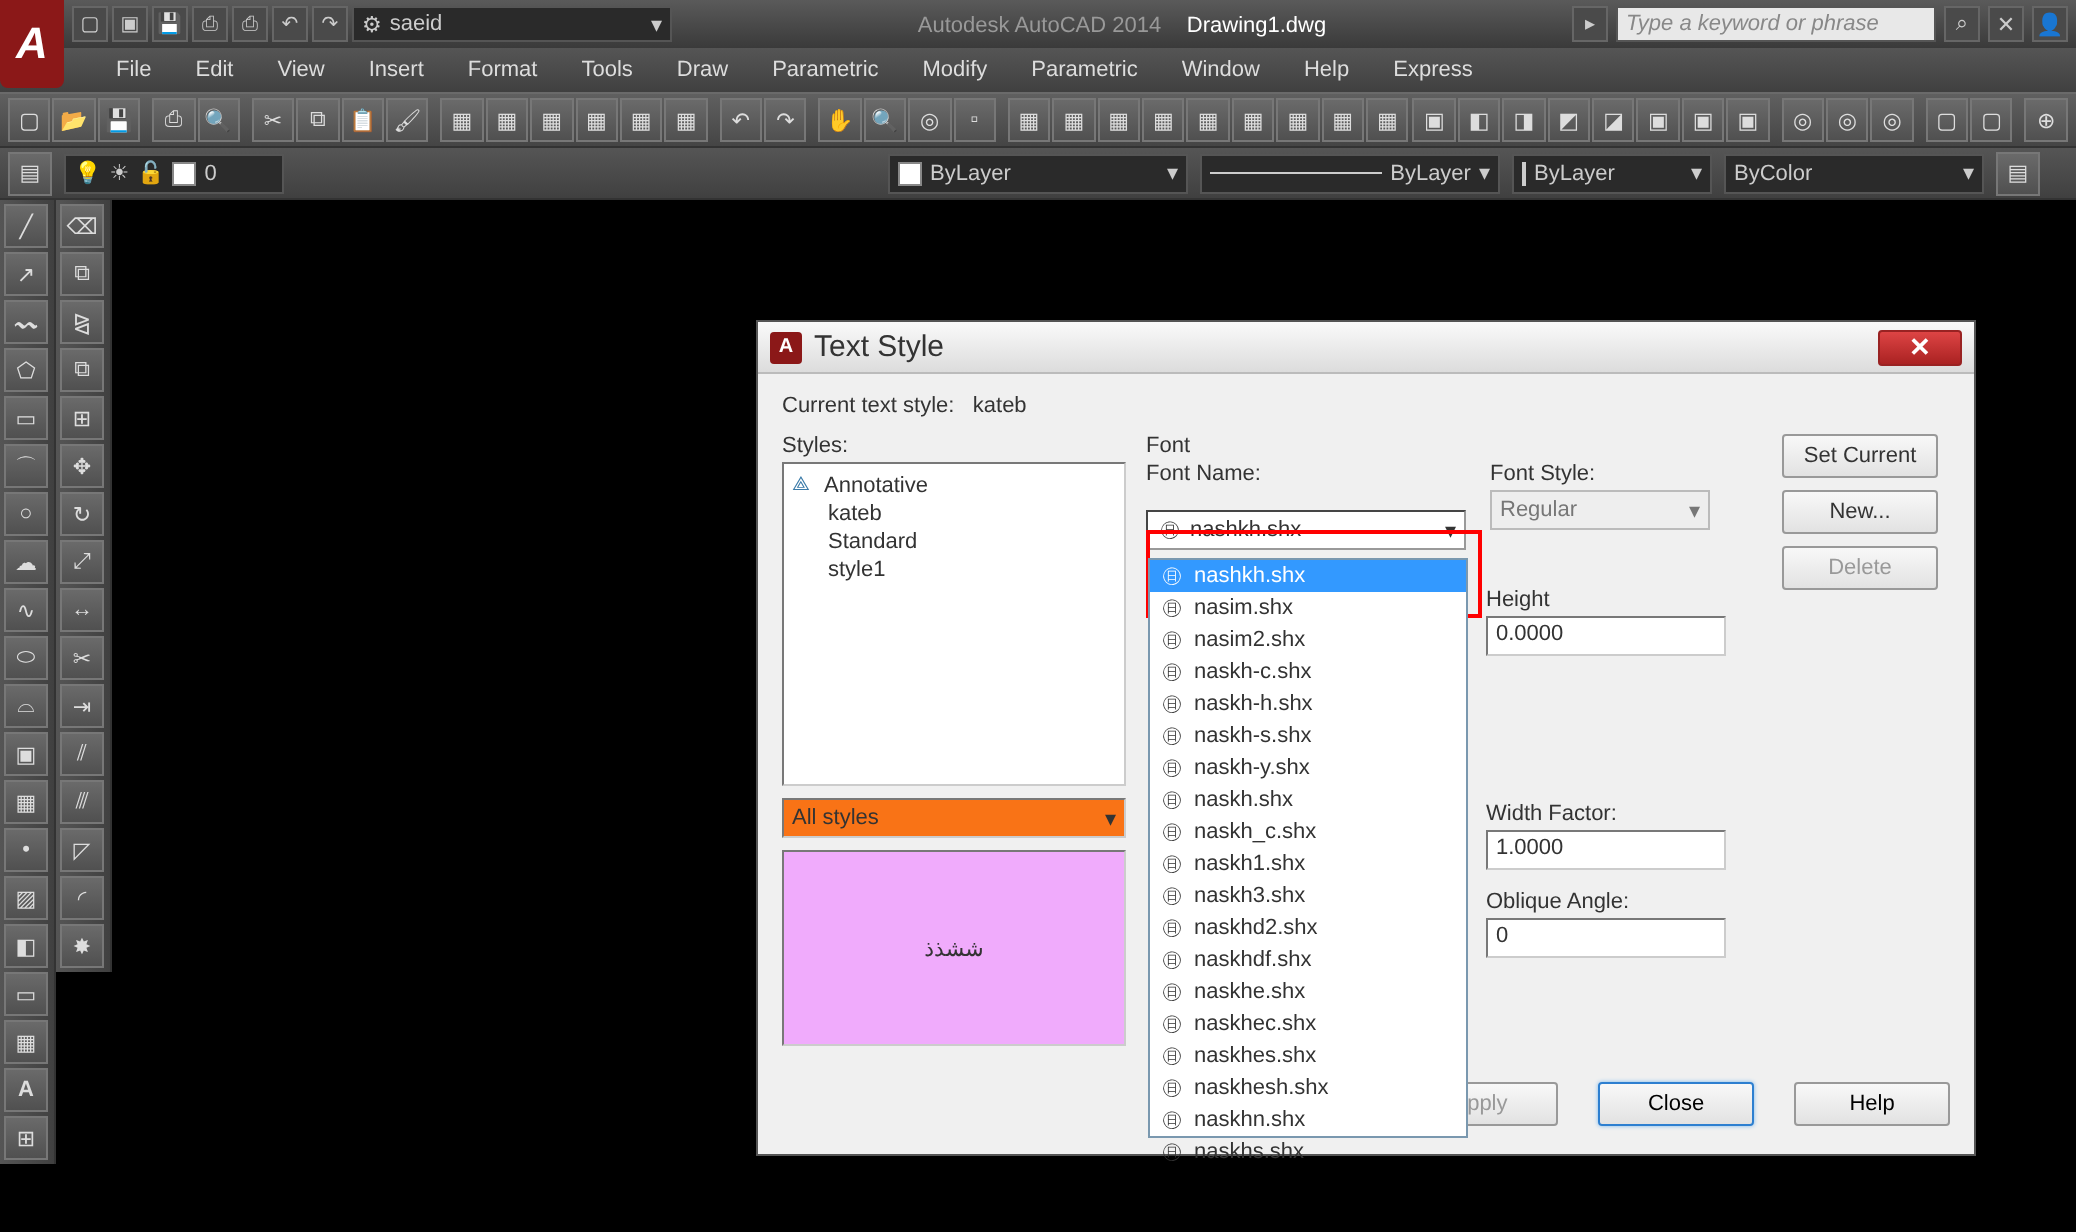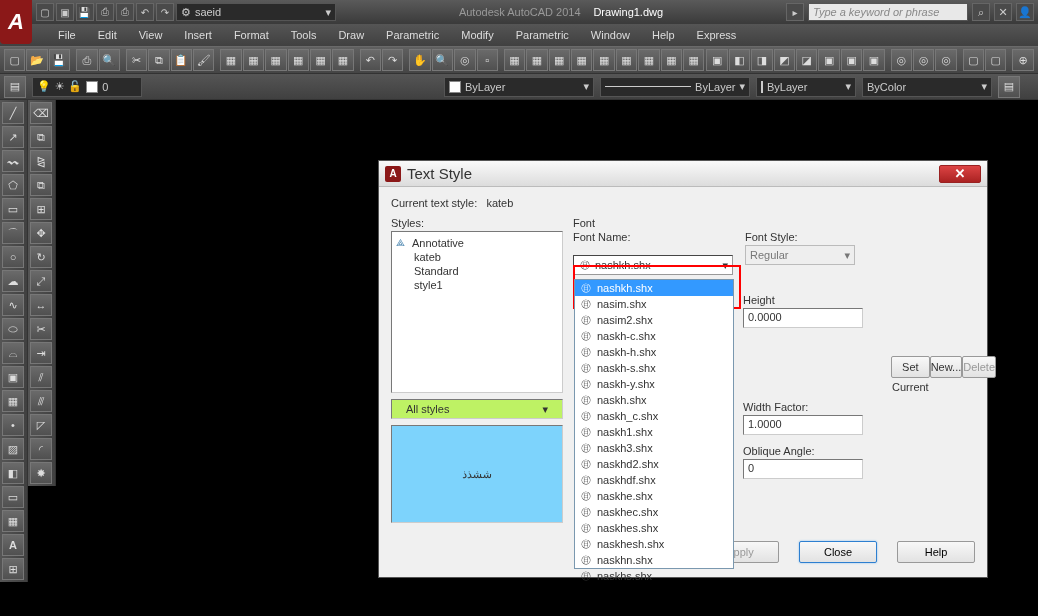--- a/index.html
+++ b/index.html
@@ -31,22 +31,22 @@
 .dlg-title{height:26px;background:linear-gradient(#fafafa,#dcdcdc);display:flex;align-items:center;padding:0 6px;border-bottom:1px solid #bbb}
 .dlg-ico{width:16px;height:16px;background:#8b1818;color:#fff;display:flex;align-items:center;justify-content:center;font-size:10px;font-weight:bold;margin-right:6px;border-radius:2px}
 .dlg-ttl{flex:1;font-size:15px;color:#333}
 .dlg-close{width:42px;height:18px;background:linear-gradient(#d44,#a22);color:#fff;display:flex;align-items:center;justify-content:center;border:1px solid #922;border-radius:2px;font-size:13px;font-weight:bold}
 .dlg-body{padding:10px 12px;color:#333}
 .cur-style{margin-bottom:8px}
 .styles-lbl{margin-bottom:2px}
 .styles-list{background:#fff;border:1px inset #ccc;width:172px;height:162px;padding:4px;position:relative}
 .style-row{padding:1px 0;display:flex;align-items:center;gap:4px}
 .style-ico{width:12px;height:12px;color:#3a7aa8;font-size:10px}
-.filter-sel{margin-top:6px;width:172px;height:20px;background:#bef264;border:1px inset #ccc;padding:2px 14px;display:flex;align-items:center;justify-content:space-between}
-.preview{margin-top:6px;width:172px;height:98px;background:#7dd3fc;border:1px inset #ccc;padding:4px;display:flex;align-items:center;justify-content:center;font-size:30px;color:#333;font-family:serif}
+.filter-sel{margin-top:6px;width:172px;height:20px;background:#f97316;border:1px inset #ccc;padding:2px 4px;display:flex;align-items:center;justify-content:space-between}
+.preview{margin-top:6px;width:172px;height:98px;background:#f0abfc;border:1px inset #ccc;padding:4px;display:flex;align-items:center;justify-content:center;font-size:30px;color:#333;font-family:serif}
 .body-flex{display:flex;gap:10px}
 .col-r{flex:1;position:relative}
 .grp-lbl{margin-bottom:2px}
 .font-name-sel{width:160px;height:20px;background:#fff;border:1px inset #999;padding:2px 4px;display:flex;align-items:center;justify-content:space-between;position:relative}
 .combo{position:absolute;top:92px;left:195px;width:160px;border:1px solid #7a98af;background:#fff;z-index:20;max-height:290px}
 .combo-item{padding:1px 4px;display:flex;align-items:center;gap:4px;white-space:nowrap}
 .combo-item.sel{background:#3399ff;color:#fff}
 .combo-ico{width:14px;font-size:10px;display:inline-flex;align-items:center;justify-content:center}
 .btn{width:78px;height:22px;background:linear-gradient(#f8f8f8,#e2e2e2);border:1px solid #999;border-radius:2px;text-align:center;line-height:20px;display:inline-block;margin-bottom:6px}
 .btn.disabled{color:#999}
@@ -311,21 +311,21 @@
          <div class="txt-in">0.0000</div>
        </div>
        <div style="position:absolute;right:0;top:184px;width:138px">
          <div>Width Factor:</div>
          <div class="txt-in">1.0000</div>
          <div>Oblique Angle:</div>
          <div class="txt-in">0</div>
        </div>
      </div>
 
-     <div style="width:84px;display:flex;flex-direction:row;align-items:center">
+     <div style="width:84px;display:flex;flex-direction:column;align-items:flex-start">
        <div class="btn">Set Current</div>
        <div class="btn">New...</div>
        <div class="btn disabled">Delete</div>
      </div>
    </div>
 
    <div class="combo">
      <div class="combo-item sel">
           <span class="combo-ico">㊐</span>
           <span>nashkh.shx</span>

